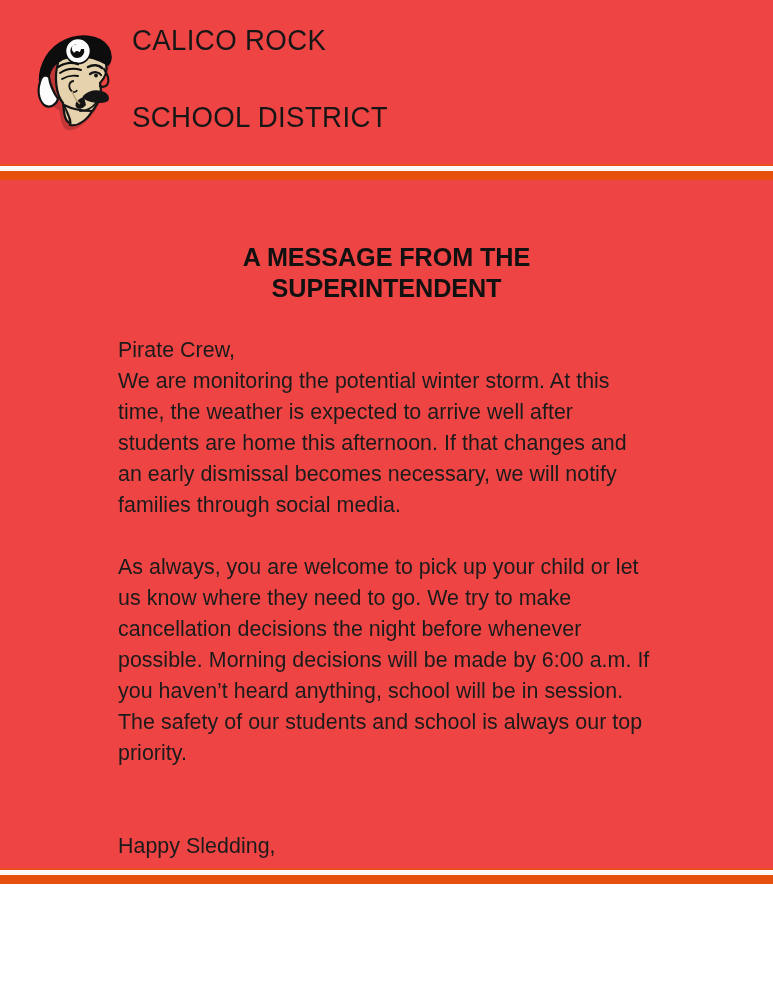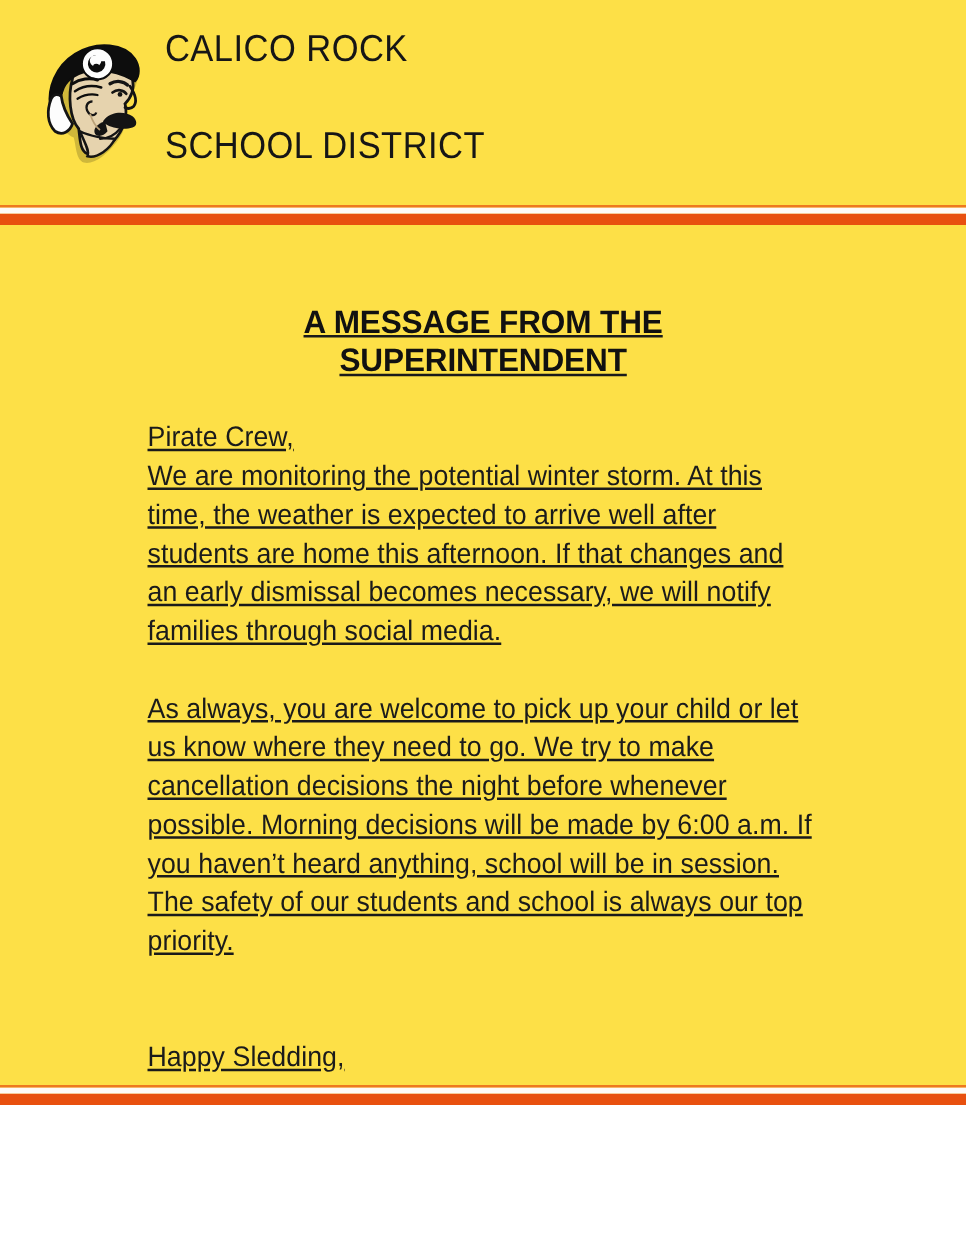--- a/index.html
+++ b/index.html
@@ -13,21 +13,21 @@
     height: 1000px;
     font-family: "Liberation Sans", "DejaVu Sans", sans-serif;
     color: #1a1a1a;
     position: relative;
     overflow: hidden;
   }
 
   .page {
     width: 773px;
     height: 920px;
-    background: #fde047;
+    background: #ef4444;
     position: relative;
     display: block;
   }
 
   
   .header {
     height: 158px;
     display: flex;
     align-items: center;
     padding-left: 28px;
@@ -77,21 +77,20 @@
     background: #e8500f;
     width: 100%;
   }
 
   .divider-top { margin-top: 6px; }
 
   
   .content {
     padding: 0 118px 0 118px;
     box-sizing: border-box;
-    text-decoration: underline;
   }
 
   .message-heading {
     font-family: "Liberation Sans Narrow", "Liberation Sans", "DejaVu Sans", sans-serif;
     font-weight: 700;
     font-size: 26px;
     letter-spacing: -0.1px;
     color: #111111;
     text-align: center;
     margin: 0;

